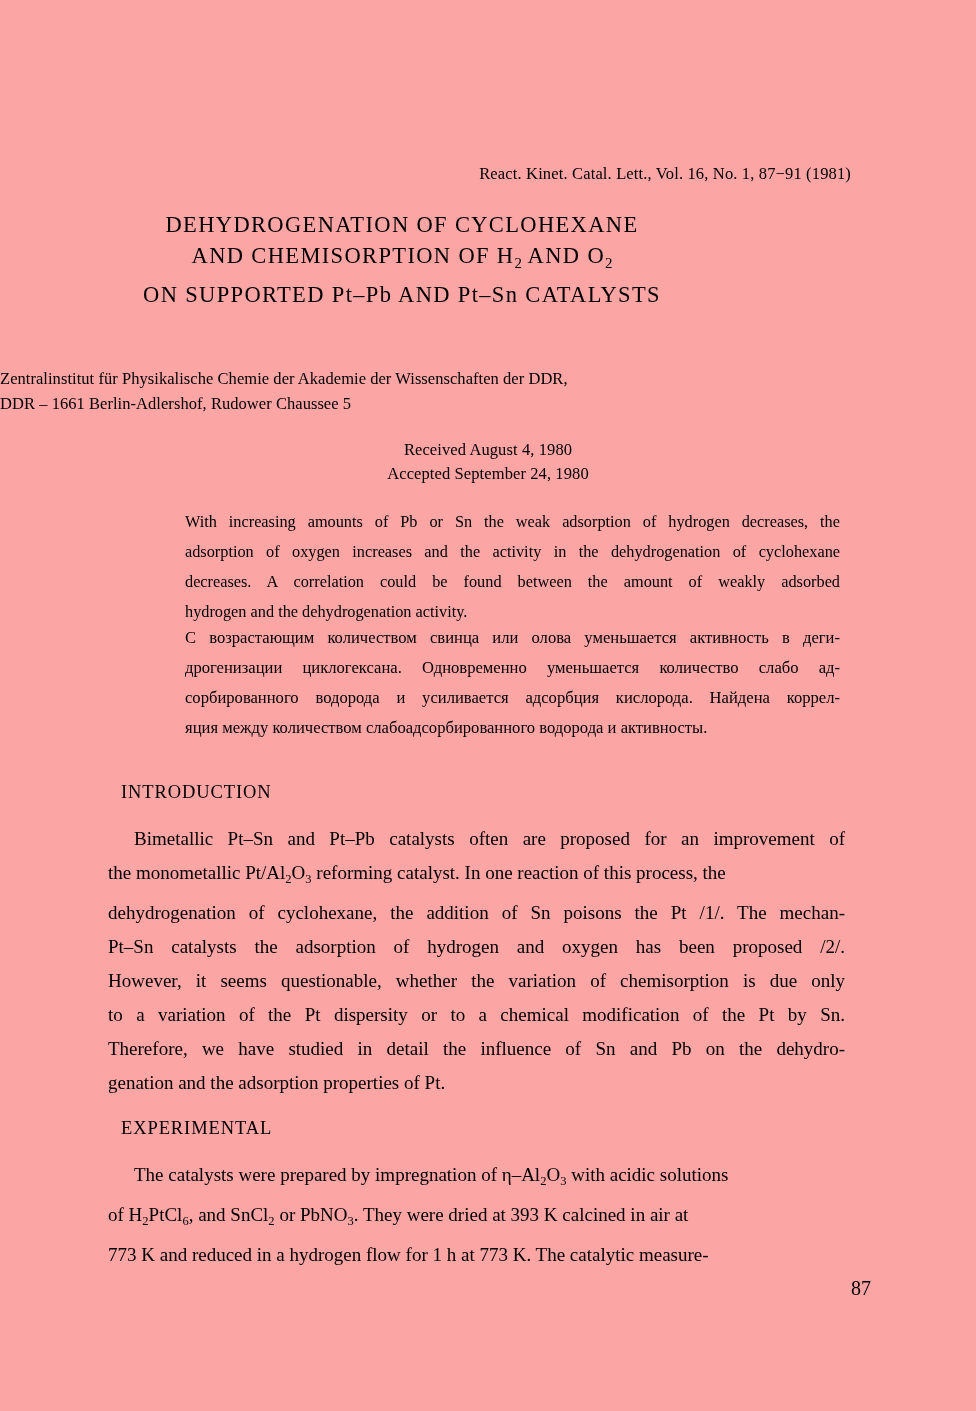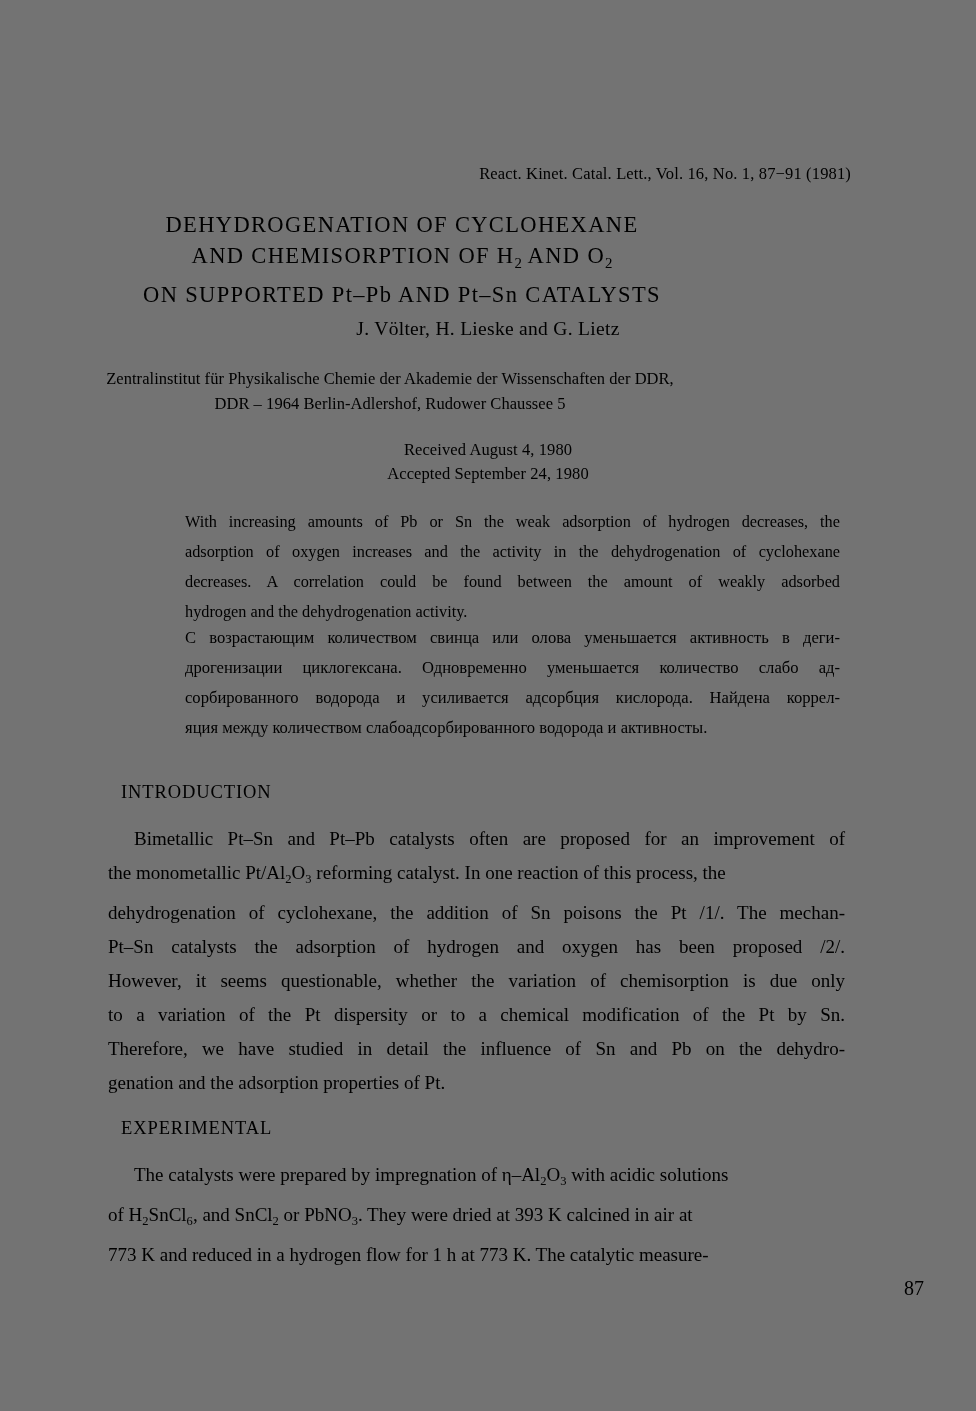--- a/index.html
+++ b/index.html
@@ -10,21 +10,21 @@
   }
   body {
     font-family: "Liberation Serif", "DejaVu Serif", serif;
     color: #000000;
   }
   #page {
     position: relative;
     width: 976px;
     height: 1411px;
     margin: 0 auto;
-    background: #737373;
+    background: #fca5a5;
     overflow: hidden;
   }
 
   
   .journal-head {
     position: absolute;
     top: 164px;
     left: 0;
     width: 976px;
     padding-right: 125px;
@@ -64,21 +64,20 @@
     font-size: 19.5px;
     letter-spacing: 0.3px;
   }
 
   
   .affiliation {
     position: absolute;
     top: 366px;
     left: 0;
     width: 780px;
-    text-align: center;
     font-size: 16.5px;
     line-height: 25px;
     letter-spacing: 0.05px;
   }
 
   
   .dates {
     position: absolute;
     top: 430px;
     left: 0;
@@ -138,44 +137,43 @@
     vertical-align: -0.3em;
   }
   .indent { padding-left: 26px; }
 
   
   .page-number {
     position: absolute;
     top: 1277px;
     left: 0;
     width: 976px;
-    padding-right: 52px;
+    padding-right: 105px;
     box-sizing: border-box;
     text-align: right;
     font-size: 20px;
   }
 </style>
 </head>
 <body>
 
 <div id="page">
 
   <div class="journal-head">React. Kinet. Catal. Lett., Vol. 16, No. 1, 87−91 (1981)</div>
 
   <div class="title-block">
     <div class="title-line">DEHYDROGENATION OF CYCLOHEXANE</div>
     <div class="title-line"><span>AND CHEMISORPTION OF H</span><sub>2</sub><span> AND O</span><sub>2</sub></div>
     <div class="title-line">ON SUPPORTED Pt–Pb AND Pt–Sn CATALYSTS</div>
   </div>
 
-  <div class="authors">J. Völter, H. Lieske and G. Lietz</div>
 
   <div class="affiliation">
     <div>Zentralinstitut für Physikalische Chemie der Akademie der Wissenschaften der DDR,</div>
-    <div>DDR – 1964 Berlin-Adlershof, Rudower Chaussee 5</div>
+    <div>DDR – 1661 Berlin-Adlershof, Rudower Chaussee 5</div>
   </div>
 
   <div class="dates">
     <div>Received August 4, 1980</div>
     <div>Accepted September 24, 1980</div>
   </div>
 
   <div class="abstract abstract-en">
     <p>
       <span class="ln-just">With increasing amounts of Pb or Sn the weak adsorption of hydrogen decreases, the</span>
@@ -207,20 +205,20 @@
       <span class="ln-just">Therefore, we have studied in detail the influence of Sn and Pb on the dehydro-</span>
       <span class="ln">genation and the adsorption properties of Pt.</span>
     </p>
   </div>
 
   <div class="section-head" id="experimental-heading">EXPERIMENTAL</div>
 
   <div class="body-text" id="experimental-paragraph">
     <p>
       <span class="ln indent"><span>The catalysts were prepared by impregnation of η–Al</span><sub>2</sub><span>O</span><sub>3</sub><span> with acidic solutions</span></span>
-      <span class="ln"><span>of H</span><sub>2</sub><span>SnCl</span><sub>6</sub><span>, and SnCl</span><sub>2</sub><span> or PbNO</span><sub>3</sub><span>. They were dried at 393 K calcined in air at</span></span>
+      <span class="ln"><span>of H</span><sub>2</sub><span>PtCl</span><sub>6</sub><span>, and SnCl</span><sub>2</sub><span> or PbNO</span><sub>3</sub><span>. They were dried at 393 K calcined in air at</span></span>
       <span class="ln">773 K and reduced in a hydrogen flow for 1 h at 773 K. The catalytic measure-</span>
     </p>
   </div>
 
   <div class="page-number">87</div>
 
 </div>
 
 </body></html>

